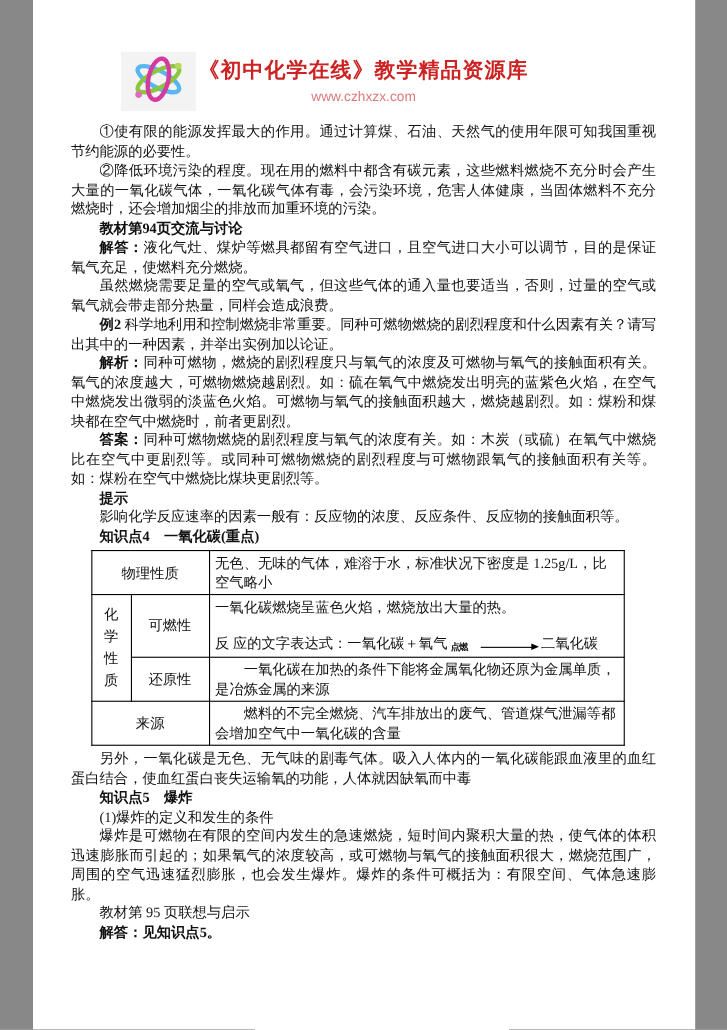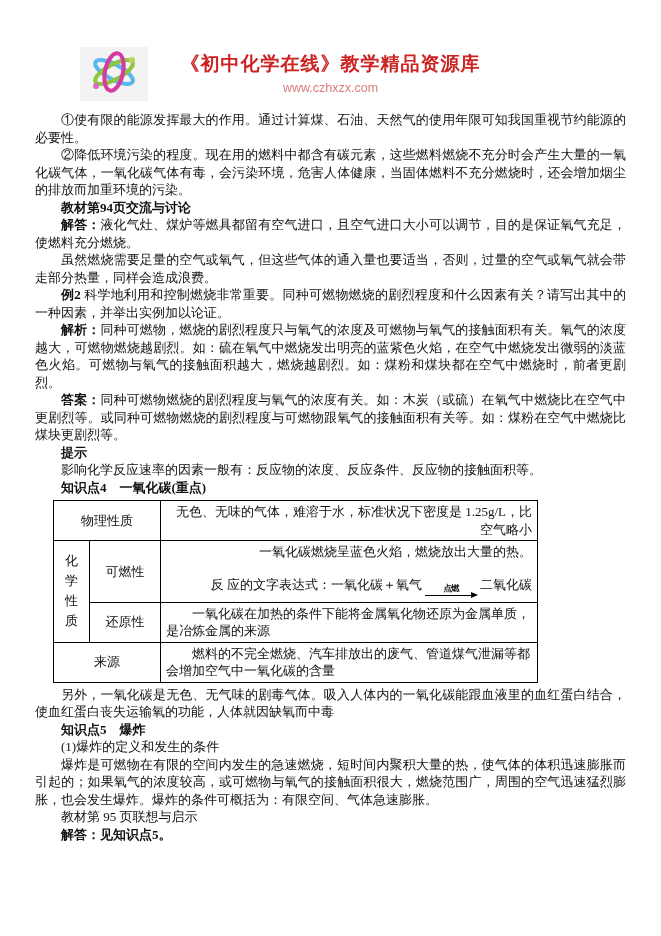--- a/index.html
+++ b/index.html
@@ -1,18 +1,18 @@
 <!DOCTYPE html>
 <html><head>
 <meta charset="utf-8">
 <style>
   * { margin:0; padding:0; box-sizing:border-box; }
   html,body { background:#888; }
   .page {
-    width:661px; height:936px; margin:0 auto; background:#ffffff;
+    width:602px; height:936px; margin:0 auto; background:#ffffff;
     font-family:"Liberation Serif","DejaVu Serif",serif;
     color:#111; overflow:hidden; position:relative;
   }
   .content { margin:0 35px; }
   
   .header { position:relative; height:57px; margin:45px 70px 0 70px; }
   .logo-box {
     position:absolute; left:10px; top:2px; width:68px; height:54px;
     background:#f3f3f3; display:flex; align-items:center; justify-content:center;
   }
@@ -33,26 +33,26 @@
     border-collapse:collapse; width:485px; margin:4px 0 3px 18px;
     font-size:13px; line-height:17.5px;
   }
   table.kdtable td { border:1px solid #000; padding:2px 5px; vertical-align:middle; }
   td.cell-label { text-align:center; width:107px; }
   td.cell-sub { text-align:center; width:71px; }
   td.cell-vert {
     width:36px; text-align:center; padding:2px 10px;
     line-height:20px; word-break:break-all;
   }
-  td.cell-center { text-align:right; }
+  td.cell-center { text-align:left; }
   td.cell-left { text-align:left; text-indent:2em; }
   .eq-line { margin-top:15px; margin-bottom:2px; }
   .rxn-arrow {
-    display:inline-flex; flex-direction:column; align-items:center;
-    vertical-align:-2px; margin:0 3px;
+    display:inline-flex; align-items:center;
+    vertical-align:-2px; margin:0 3px;gap:12px;
   }
   .rxn-cond { font-size:8.5px; font-weight:bold; line-height:9px; letter-spacing:-1px; }
   .rxn-shaft { position:relative; width:52px; height:5px; }
   .rxn-shaft::before {
     content:""; position:absolute; left:0; right:3px; top:2px; height:1.5px; background:#000;
   }
   .rxn-shaft::after {
     content:""; position:absolute; right:-1px; top:-1px;
     border-left:7px solid #000; border-top:3.5px solid transparent; border-bottom:3.5px solid transparent;
   }

